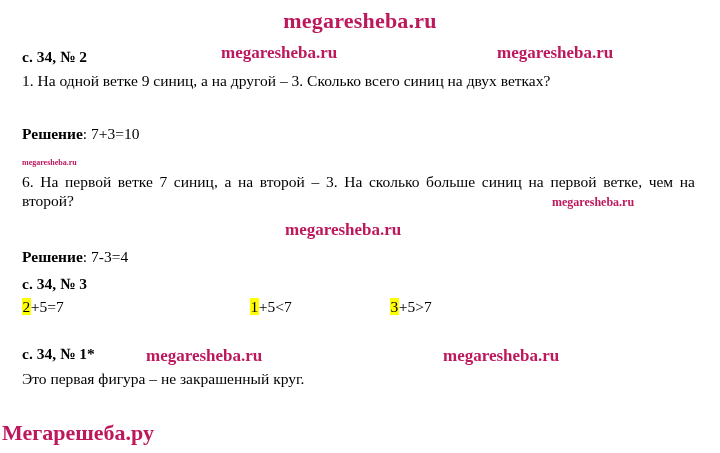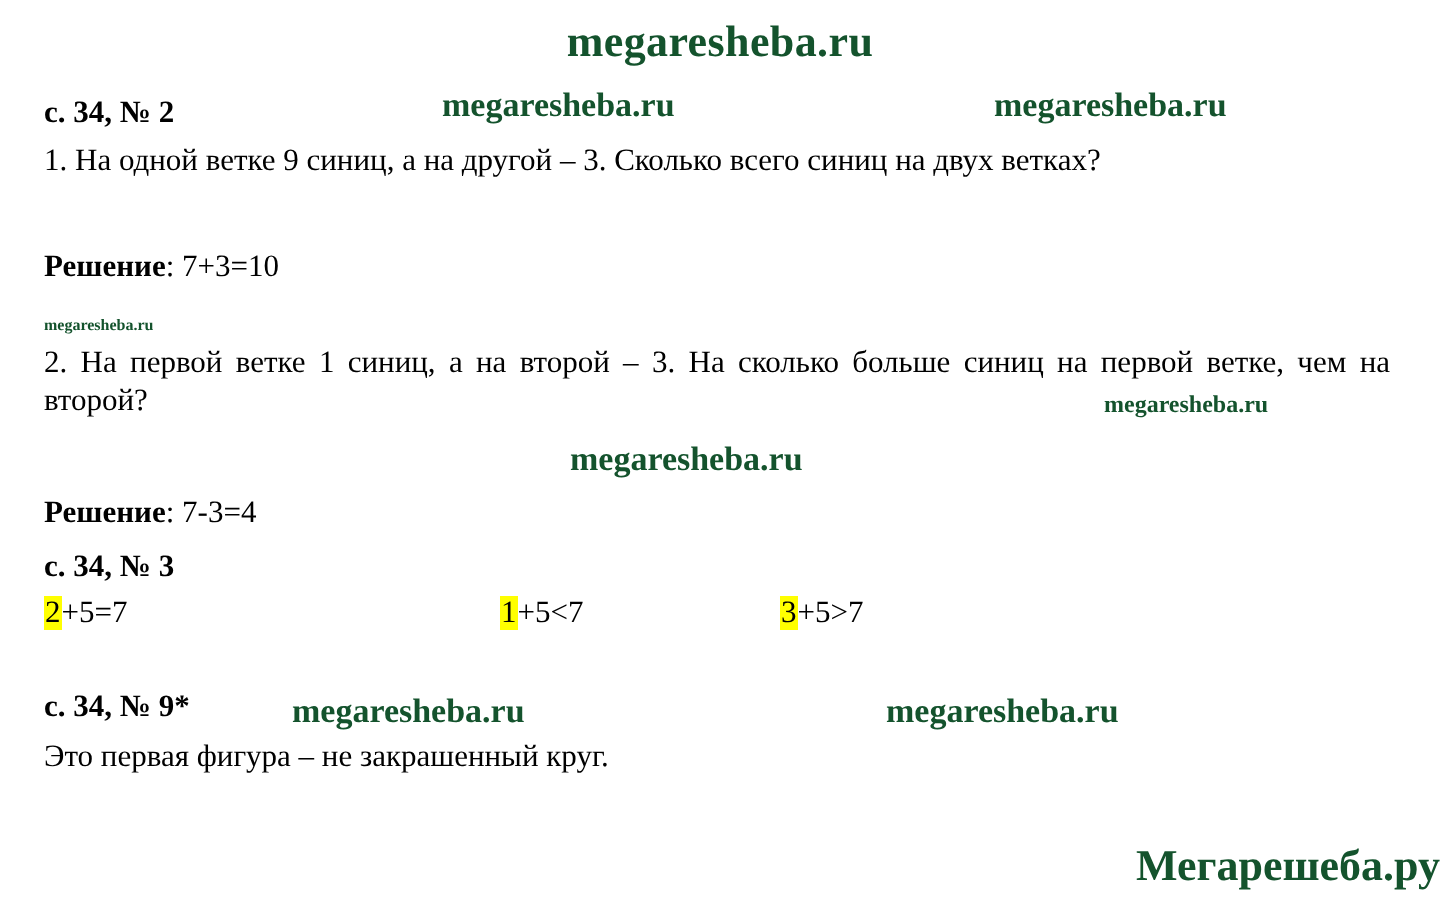--- a/index.html
+++ b/index.html
@@ -16,21 +16,21 @@
     overflow: hidden;
   }
   .page {
     position: relative;
     width: 720px;
     height: 453px;
   }
   
   .wm {
     position: absolute;
-    color: #14532d;
+    color: #be185d;
     font-family: "Liberation Serif", serif;
     font-weight: bold;
     white-space: nowrap;
     pointer-events: none;
   }
   .wm-top {
     left: 0;
     right: 0;
     top: 8px;
     text-align: center;
@@ -38,24 +38,24 @@
     letter-spacing: 0.2px;
   }
   .wm-a { left: 221px; top: 43px; font-size: 17px; }
   .wm-b { left: 497px; top: 43px; font-size: 17px; }
   .wm-c { left: 22px; top: 158px; font-size: 8px; }
   .wm-d { left: 552px; top: 195px; font-size: 12px; }
   .wm-e { left: 285px; top: 220px; font-size: 17px; }
   .wm-f { left: 146px; top: 346px; font-size: 17px; }
   .wm-g { left: 443px; top: 346px; font-size: 17px; }
   .wm-bottom {
-    left: 12px;
+    left: 2px;
     right: 0;
     top: 420px;
-    text-align: right;
+    text-align: left;
     font-size: 22px;
   }
 
   
   .content {
     position: absolute;
     left: 22px;
     top: 0;
     width: 676px;
   }
@@ -128,30 +128,30 @@
   <div class="wm wm-bottom">Мегарешеба.ру</div>
 
   <div class="content">
 
     <div class="head head-1">с. 34, № 2</div>
 
     <p class="para task1">1. На одной ветке 9 синиц, а на другой – 3. Сколько всего синиц на двух ветках?</p>
 
     <p class="ans ans-1"><b>Решение</b><span>: </span><span>7+3=10</span></p>
 
-    <p class="para task2">2. На первой ветке 1 синиц, а на второй – 3. На сколько больше синиц на первой ветке, чем на второй?</p>
+    <p class="para task2">6. На первой ветке 7 синиц, а на второй – 3. На сколько больше синиц на первой ветке, чем на второй?</p>
 
     <p class="ans ans-2"><b>Решение</b><span>: </span><span>7-3=4</span></p>
 
     <div class="head head-2">с. 34, № 3</div>
 
     <div class="eqrow">
       <span class="eq eq-1"><span class="hl">2</span><span>+5=7</span></span>
       <span class="eq eq-2"><span class="hl">1</span><span>+5&lt;7</span></span>
       <span class="eq eq-3"><span class="hl">3</span><span>+5&gt;7</span></span>
     </div>
 
-    <div class="head head-3">с. 34, № 9*</div>
+    <div class="head head-3">с. 34, № 1*</div>
 
     <p class="final">Это первая фигура – не закрашенный круг.</p>
 
   </div>
 </div>
 
 </body></html>

